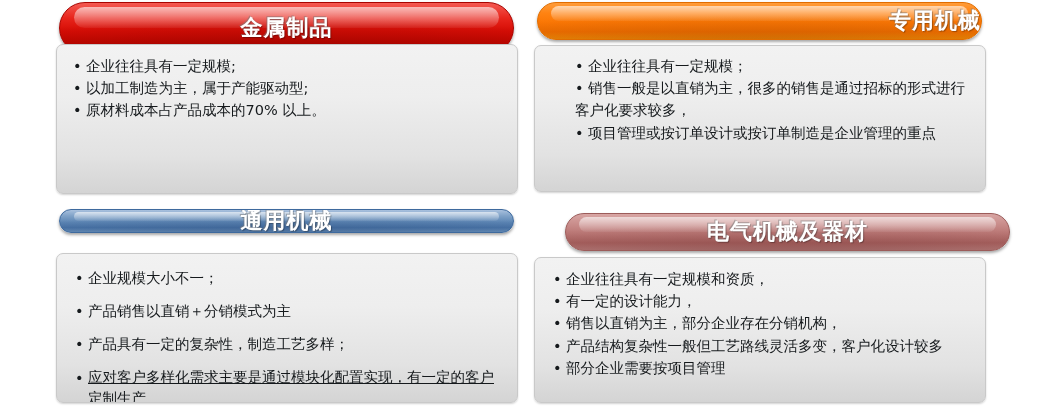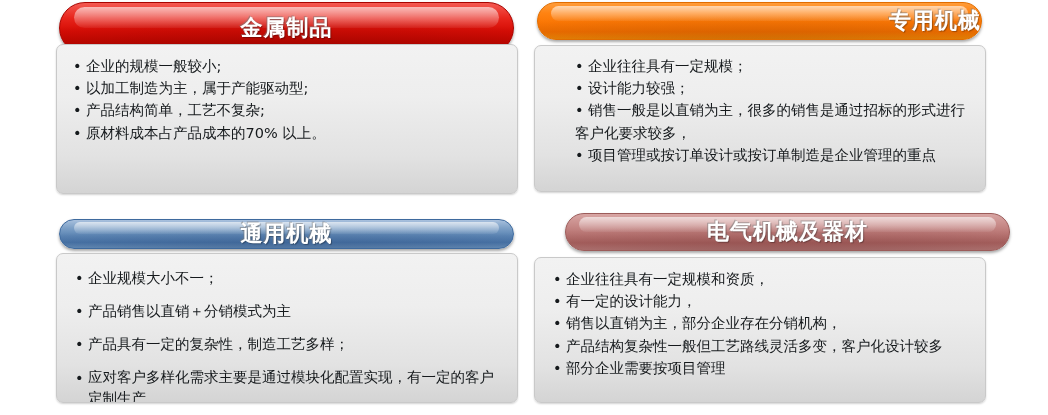--- a/index.html
+++ b/index.html
@@ -105,20 +105,21 @@
   .bullet-list li {
     position: relative;
     color: #15191c;
     font-size: 14.5px;
     line-height: 1.53;
     padding-left: 13px;
     white-space: nowrap;
   }
   .bullet-list li.wrap {
     white-space: normal;
+    text-decoration: underline;
   }
   .bullet-list li.nobullet {
     padding-left: 0;
   }
   .bullet-list li.nobullet::before {
     content: none;
   }
   .bullet-list li::before {
     content: "•";
     position: absolute;
@@ -135,49 +136,47 @@
 <div id="board">
 
   <div class="panel">
     <div class="pill pill-red" style="left:59px; top:2px; width:455px; height:52px;">
       <span class="gloss"></span>
       <span class="pill-title">金属制品</span>
     </div>
     <div class="card" style="left:56px; top:44px; width:462px; height:150px;">
       <div class="card-inner">
         <ul class="bullet-list">
-          <li>企业的规模一般较小;</li>
+          <li>企业往往具有一定规模;</li>
           <li>以加工制造为主，属于产能驱动型;</li>
-          <li>产品结构简单，工艺不复杂;</li>
           <li>原材料成本占产品成本的70% 以上。</li>
         </ul>
       </div>
     </div>
   </div>
 
   <div class="panel">
     <div class="pill pill-orange" style="left:537px; top:2px; width:445px; height:38px;justify-content:flex-end;">
       <span class="gloss"></span>
       <span class="pill-title">专用机械</span>
     </div>
     <div class="card" style="left:534px; top:45px; width:452px; height:147px;padding-left:24px;">
       <div class="card-inner" style="padding:9px 4px 8px 16px;">
         <ul class="bullet-list">
           <li>企业往往具有一定规模；</li>
-          <li>设计能力较强；</li>
           <li>销售一般是以直销为主，很多的销售是通过招标的形式进行</li>
           <li class="nobullet">客户化要求较多，</li>
           <li>项目管理或按订单设计或按订单制造是企业管理的重点</li>
         </ul>
       </div>
     </div>
   </div>
 
   <div class="panel">
-    <div class="pill pill-blue" style="left:59px; top:219px; width:455px; height:30px;">
+    <div class="pill pill-blue" style="left:59px; top:209px; width:455px; height:24px;">
       <span class="gloss"></span>
       <span class="pill-title">通用机械</span>
     </div>
     <div class="card" style="left:56px; top:253px; width:462px; height:150px;">
       <div class="card-inner" style="padding:13px 14px 24px 18px;">
         <ul class="bullet-list" style="line-height:1.0;">
           <li style="margin-bottom:11px;">企业规模大小不一；</li>
           <li style="margin-bottom:11px;">产品销售以直销＋分销模式为主</li>
           <li style="margin-bottom:11px;">产品具有一定的复杂性，制造工艺多样；</li>
           <li class="wrap" style="line-height:1.45;">应对客户多样化需求主要是通过模块化配置实现，有一定的客户定制生产</li>

